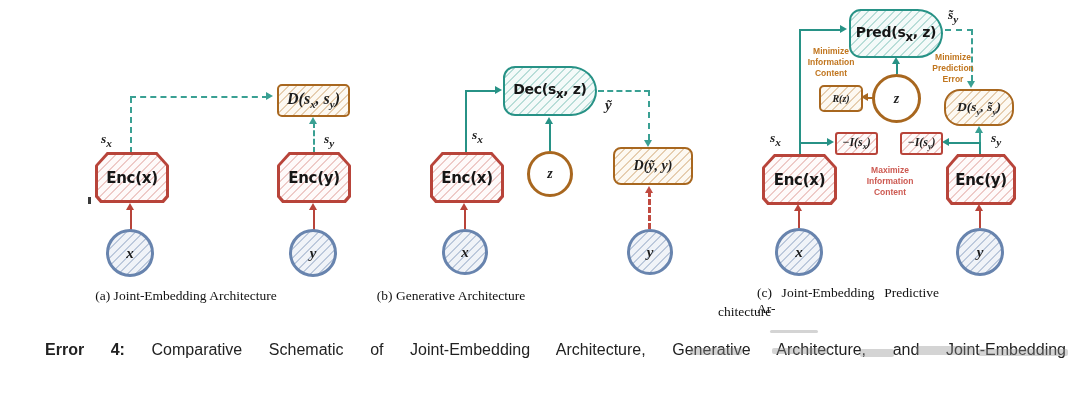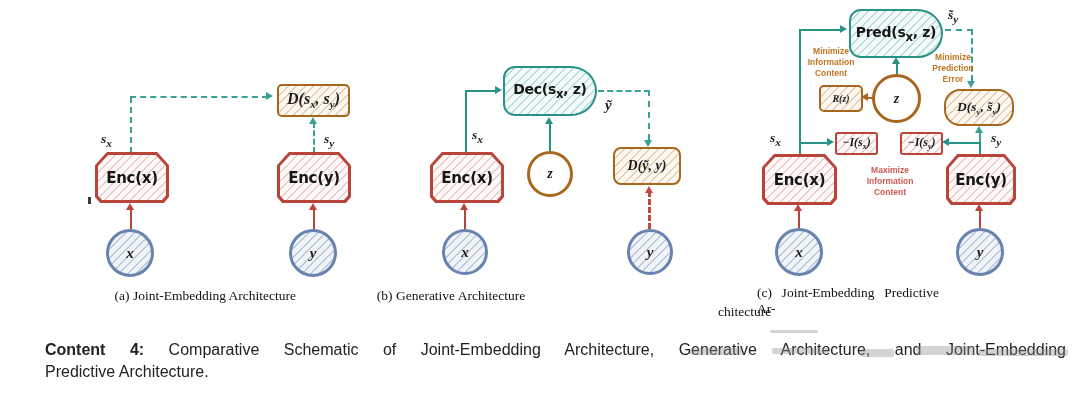--- a/index.html
+++ b/index.html
@@ -85,21 +85,21 @@
       <div class="lbl fn">Enc(y)</div>
     </div>
     <span class="sublbl" style="left:101px;top:131px;">s<sub>x</sub></span>
     <span class="sublbl" style="left:324px;top:131px;">s<sub>y</sub></span>
     <div class="circle circ-blue hatch-blue" style="left:106px;top:229px;width:48px;height:48px;">
       <span class="math" style="font-size:15px;">x</span>
     </div>
     <div class="circle circ-blue hatch-blue" style="left:289px;top:229px;width:48px;height:48px;">
       <span class="math" style="font-size:15px;">y</span>
     </div>
-    <div class="pcap" style="left:76px;top:288px;width:220px;text-align:right;">(a) Joint-Embedding Architecture</div>
+    <div class="pcap" style="left:76px;top:288px;width:220px;text-align:center;">(a) Joint-Embedding Architecture</div>
     <div style="position:absolute;left:88px;top:197px;width:3px;height:7px;background:#3a3a3a;"></div>
   </div>
 
   <div>
 
     <div class="vl c-teal" style="left:465px;top:91px;height:62px;"></div>
     <div class="hl c-teal" style="left:465px;top:90px;width:32px;"></div>
     <span class="ah ah-right c-teal" style="left:495px;top:86px;"></span>
     <div class="vl c-teal" style="left:549px;top:122px;height:29px;"></div>
     <span class="ah ah-up c-teal" style="left:545px;top:117px;"></span>
@@ -117,21 +117,21 @@
     <div class="enc" style="left:430px;top:152px;width:74px;height:51px;">
       <div class="sh-o"></div>
       <div class="sh-i hatch-red"></div>
       <div class="lbl fn">Enc(x)</div>
     </div>
     <span class="sublbl" style="left:472px;top:127px;">s<sub>x</sub></span>
     <div class="circle circ-orange" style="left:527px;top:151px;width:46px;height:46px;">
       <span class="math" style="font-size:14px;">z</span>
     </div>
     <span class="sublbl" style="left:605px;top:97px;font-size:15px;">ỹ</span>
-    <div class="box rbox hatch-orange" style="left:613px;top:147px;width:68px;height:38px;border-radius:8px;">
+    <div class="box rbox hatch-orange" style="left:613px;top:147px;width:80px;height:38px;border-radius:8px;">
       <span class="math" style="font-size:14px;">D(ỹ, y)</span>
     </div>
     <div class="circle circ-blue hatch-blue" style="left:442px;top:229px;width:46px;height:46px;">
       <span class="math" style="font-size:15px;">x</span>
     </div>
     <div class="circle circ-blue hatch-blue" style="left:627px;top:229px;width:46px;height:46px;">
       <span class="math" style="font-size:15px;">y</span>
     </div>
     <div class="pcap" style="left:346px;top:288px;width:210px;text-align:center;">(b) Generative Architecture</div>
   </div>
@@ -198,24 +198,23 @@
       <span class="math" style="font-size:15px;">x</span>
     </div>
     <div class="circle circ-blue hatch-blue" style="left:956px;top:228px;width:48px;height:48px;">
       <span class="math" style="font-size:15px;">y</span>
     </div>
     <div class="pcap just" style="left:757px;top:285px;width:182px;">(c) Joint-Embedding Predictive Ar-</div>
     <div class="pcap" style="left:718px;top:304px;">chitecture</div>
   </div>
 
   <div class="figcap just" style="left:45px;top:341px;width:1021px;">
-    <b>Content 4:</b>
+    <b>Error 4:</b>
     <span>Comparative Schematic of Joint-Embedding Architecture, Generative Architecture, and Joint-Embedding</span>
   </div>
-  <div class="figcap" style="left:45px;top:363px;">Predictive Architecture.</div>
 
   <div class="smudge" style="left:770px;top:330px;width:48px;height:3px;"></div>
   <div class="smudge" style="left:690px;top:348px;width:52px;height:7px;"></div>
   <div class="smudge" style="left:772px;top:348px;width:56px;height:6px;"></div>
   <div class="smudge" style="left:860px;top:349px;width:34px;height:8px;"></div>
   <div class="smudge" style="left:916px;top:346px;width:58px;height:9px;"></div>
   <div class="smudge" style="left:978px;top:349px;width:90px;height:7px;"></div>
 
 </div>
 

